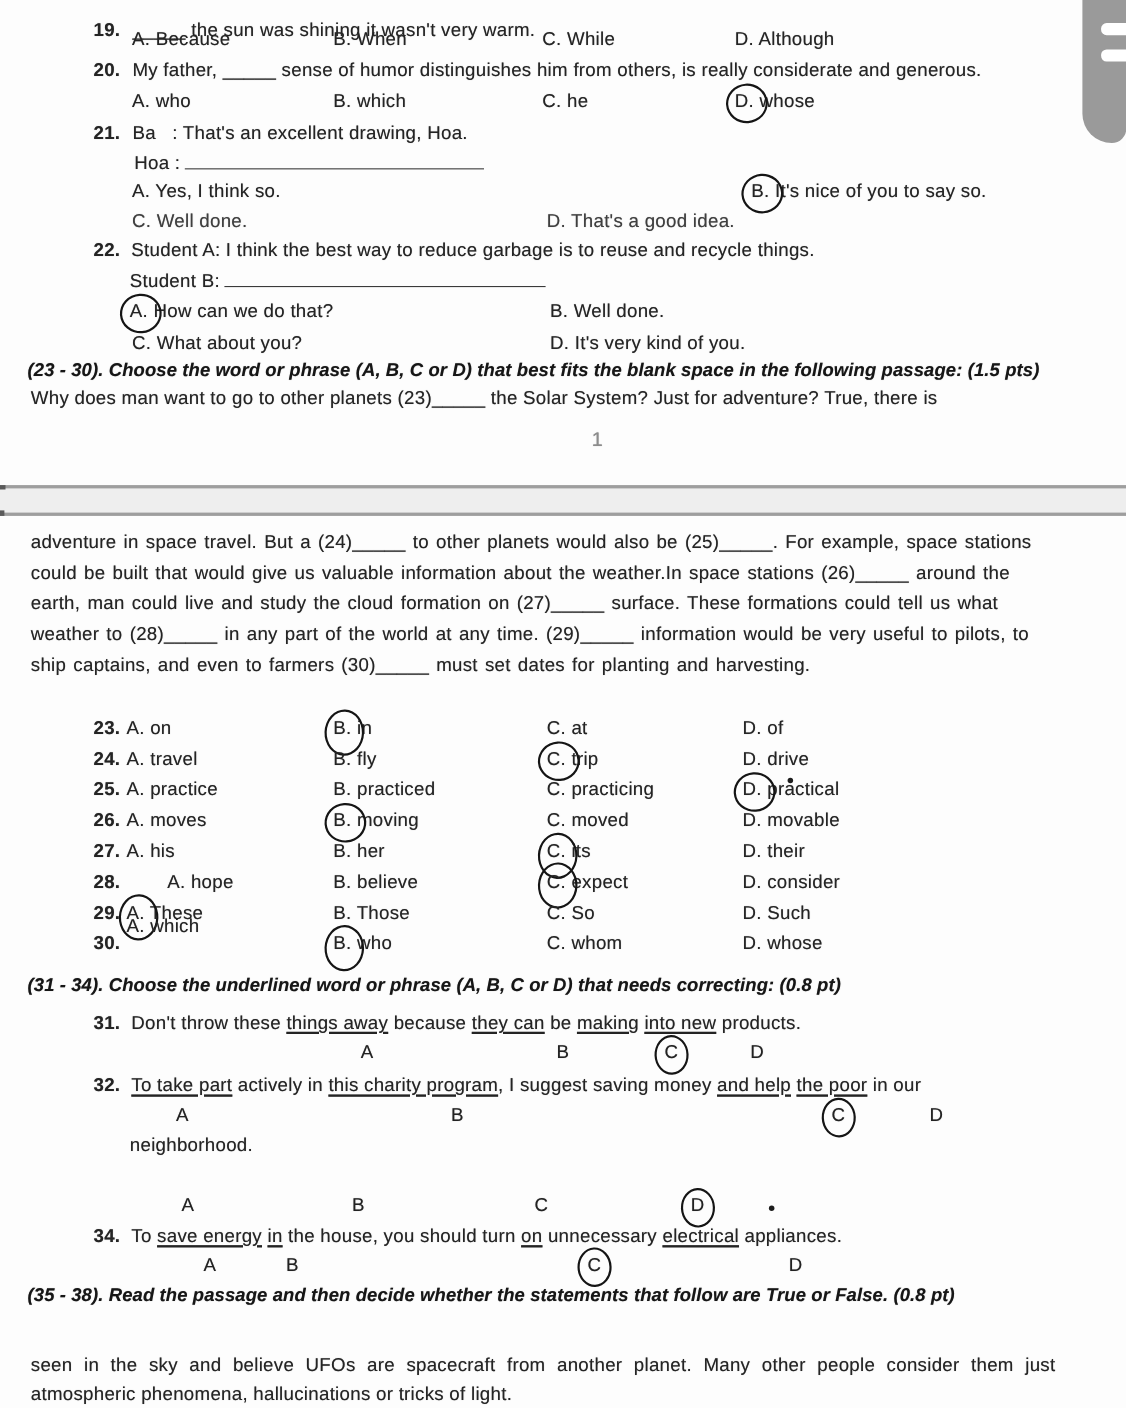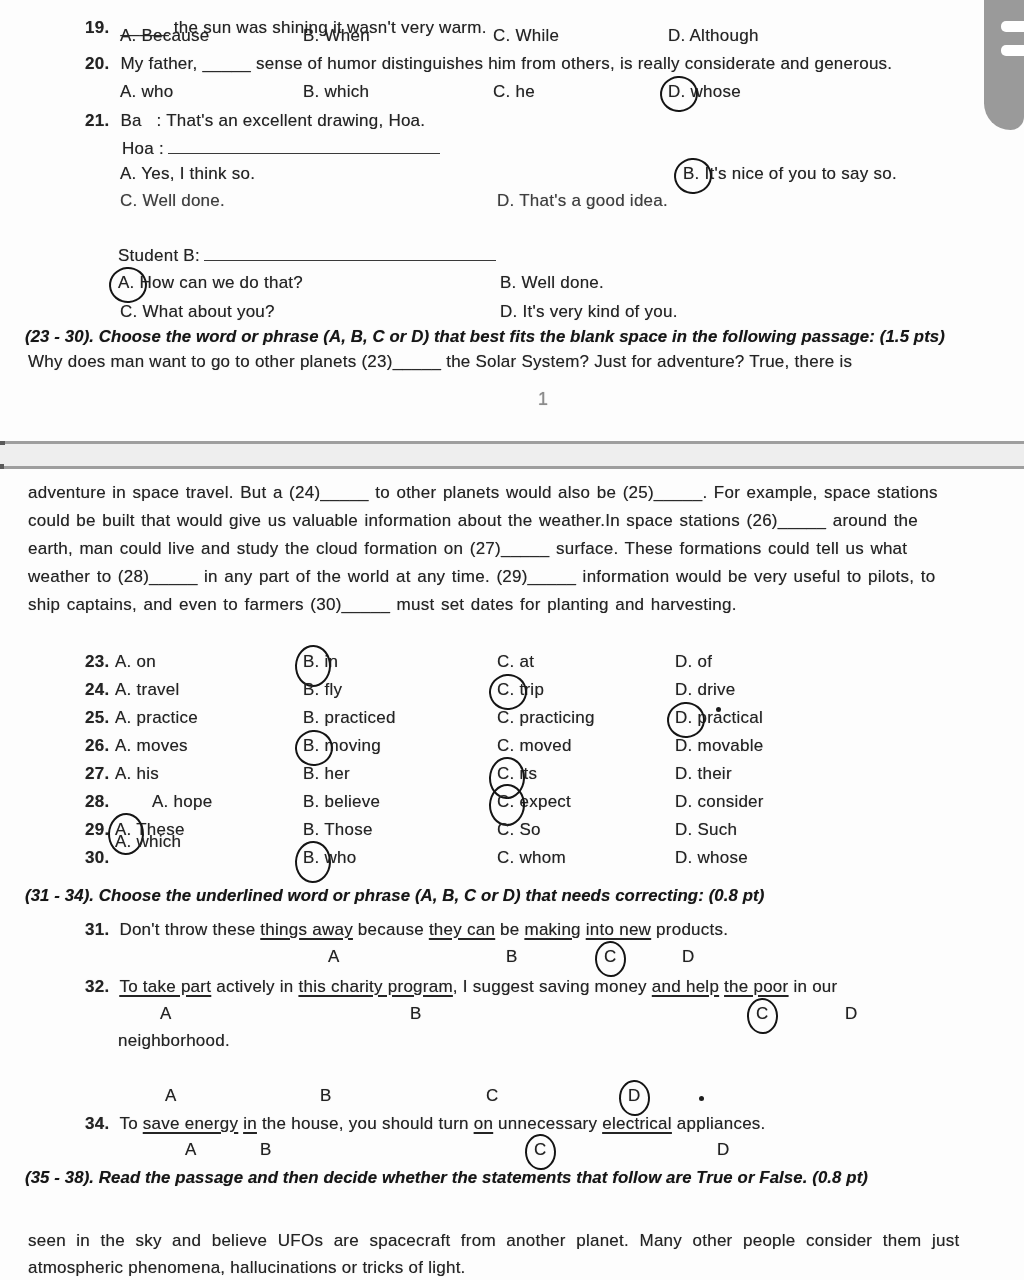--- a/index.html
+++ b/index.html
@@ -66,20 +66,24 @@
   </div>
   <div class="abs" style="left:122px;top:139px;">
     <span>Hoa :</span><span class="blank" style="width:272px;"></span>
   </div>
   <span class="abs" style="left:120px;top:164px;">A. Yes, I think so.</span>
   <span class="abs" style="left:683px;top:164px;">B. It's nice of you to say so.</span>
   <span class="circle opt-circle" style="left:674px;top:158px;position:absolute;"></span>
   <span class="abs fade" style="left:120px;top:191px;">C. Well done.</span>
   <span class="abs fade" style="left:497px;top:191px;">D. That's a good idea.</span>
 
+  <div class="abs" style="left:85px;top:218px;">
+    <span class="num">22.</span>
+    <span style="margin-left:5px;">Student A: I think the best way to reduce garbage is to reuse and recycle things.</span>
+  </div>
   <div class="abs" style="left:118px;top:246px;">
     <span>Student B:</span><span class="blank" style="width:292px;"></span>
   </div>
   <span class="abs" style="left:118px;top:273px;">A. How can we do that?</span>
   <span class="circle opt-circle" style="left:109px;top:267px;position:absolute;"></span>
   <span class="abs" style="left:500px;top:273px;">B. Well done.</span>
   <span class="abs" style="left:120px;top:302px;">C. What about you?</span>
   <span class="abs" style="left:500px;top:302px;">D. It's very kind of you.</span>
 
   <div class="abs hdr" style="left:25px;top:327px;">(23 - 30). Choose the word or phrase (A, B, C or D) that best fits the blank space in the following passage: (1.5 pts)</div>

